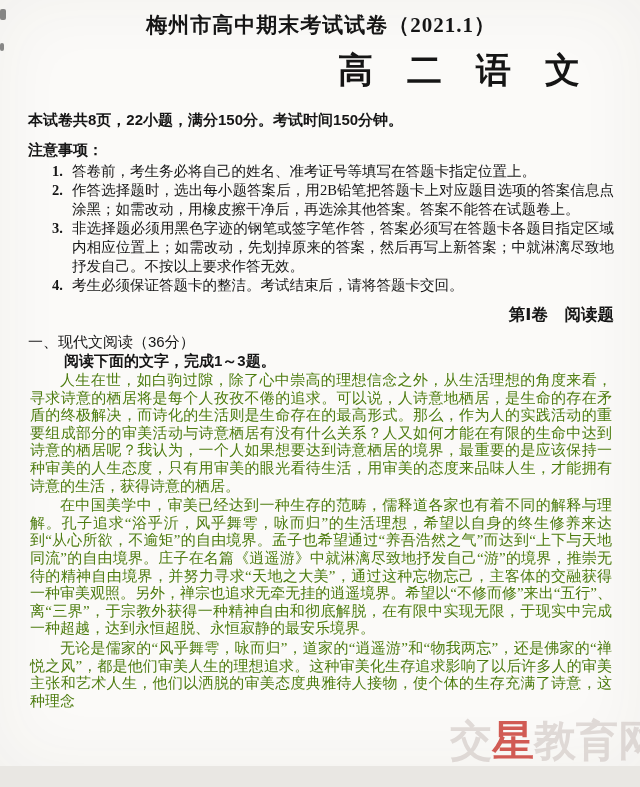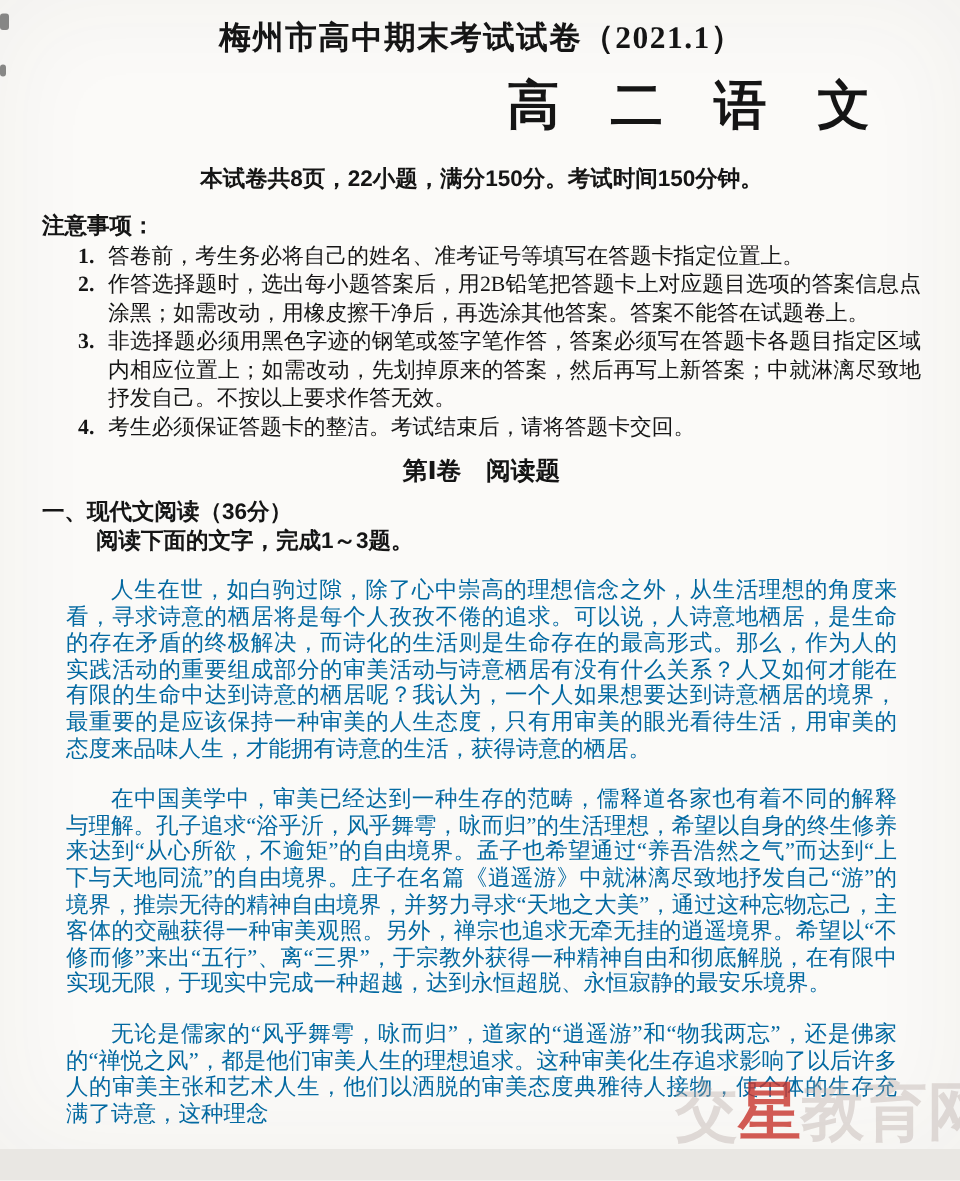--- a/index.html
+++ b/index.html
@@ -28,21 +28,20 @@
     text-align: right;
     margin-top: 10px;
     font-size: 35px;
     line-height: 46px;
     font-weight: 900;
     letter-spacing: 34px;
     padding-left: 34px;
     white-space: nowrap;
   }
   .exam-info {
-    text-align: center;
     margin-top: 16px;
     font-size: 15px;
     line-height: 20px;
     font-weight: bold;
     font-family: "Liberation Sans", "DejaVu Sans", sans-serif;
   }
   .notice { margin-top: 12px; }
   .notice-heading {
     font-size: 15px;
     line-height: 20px;
@@ -59,48 +58,48 @@
   }
   .notice-item .txt {
     flex: 1;
     font-size: 14.5px;
     line-height: 19px;
     text-align: justify;
     text-justify: inter-character;
   }
   .section-heading {
     margin-top: 8px;
-    text-align: center;
+    text-align: right;
     font-size: 16.5px;
     line-height: 22px;
     font-weight: bold;
     font-family: "Liberation Sans", "DejaVu Sans", sans-serif;
   }
   .part-heading {
     margin-top: 7px;
     font-size: 15px;
     line-height: 19px;
-    font-weight: bold;
+    font-weight: normal;
     font-family: "Liberation Sans", "DejaVu Sans", sans-serif;
   }
   .subpart-heading, .instruction {
     margin-left: 36px;
     font-size: 15px;
     line-height: 19px;
     font-weight: bold;
     font-family: "Liberation Sans", "DejaVu Sans", sans-serif;
   }
   .passage p {
-    margin: 16px;
+    margin: 2px;
     text-indent: 2em;
     font-size: 15px;
     line-height: 17.6px;
     text-align: justify;
     text-justify: inter-character;
-    color: #0369a1;
+    color: #4d7c0f;
   }
   .watermark {
     position: absolute;
     left: 450px;
     top: 716px;
     display: flex;
     font-size: 42px;
     line-height: 1.2;
     font-weight: bold;
     font-family: "Liberation Sans", "DejaVu Sans", sans-serif;

